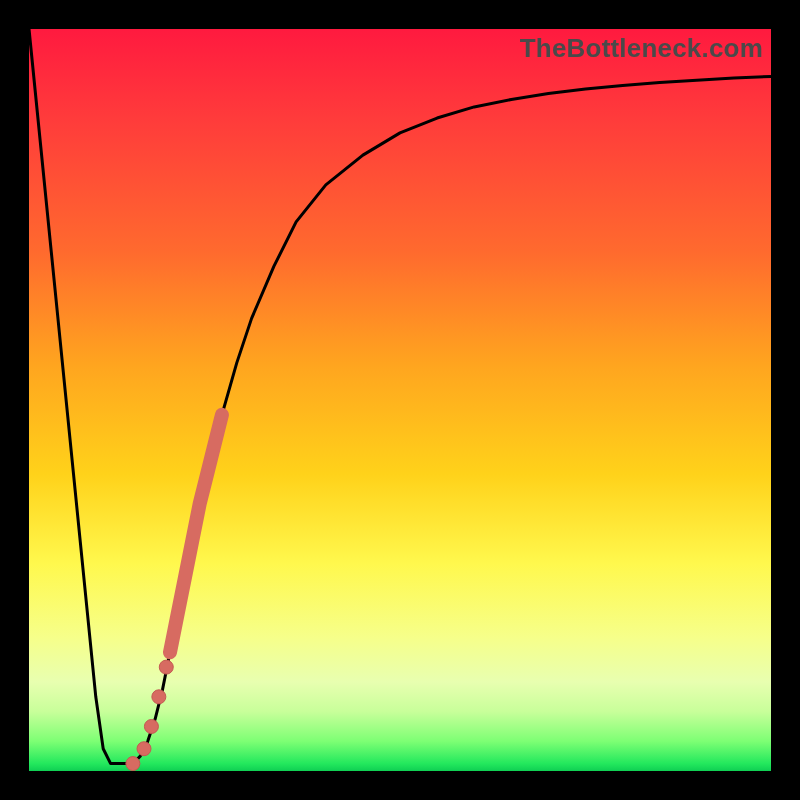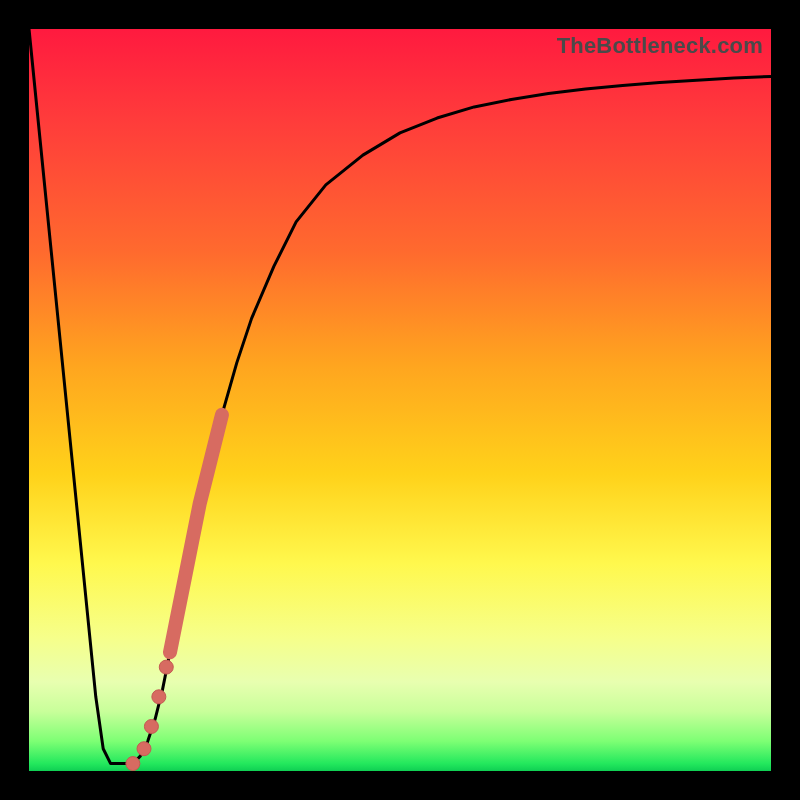--- a/index.html
+++ b/index.html
@@ -37,21 +37,21 @@
       #7dff74 96%,
       #23e85d 99%,
       #0fcf53 100%
     );
   }
   .watermark {
     position: absolute;
     top: 4px;
     right: 8px;
     color: #4a4a4a;
-    font-size: 22px;
+    font-size: 26px;
     font-weight: 600;
     letter-spacing: 0.2px;
     user-select: none;
   }
   svg.curve {
     position: absolute;
     left: 0;
     top: 0;
     width: 742px;
     height: 742px;

